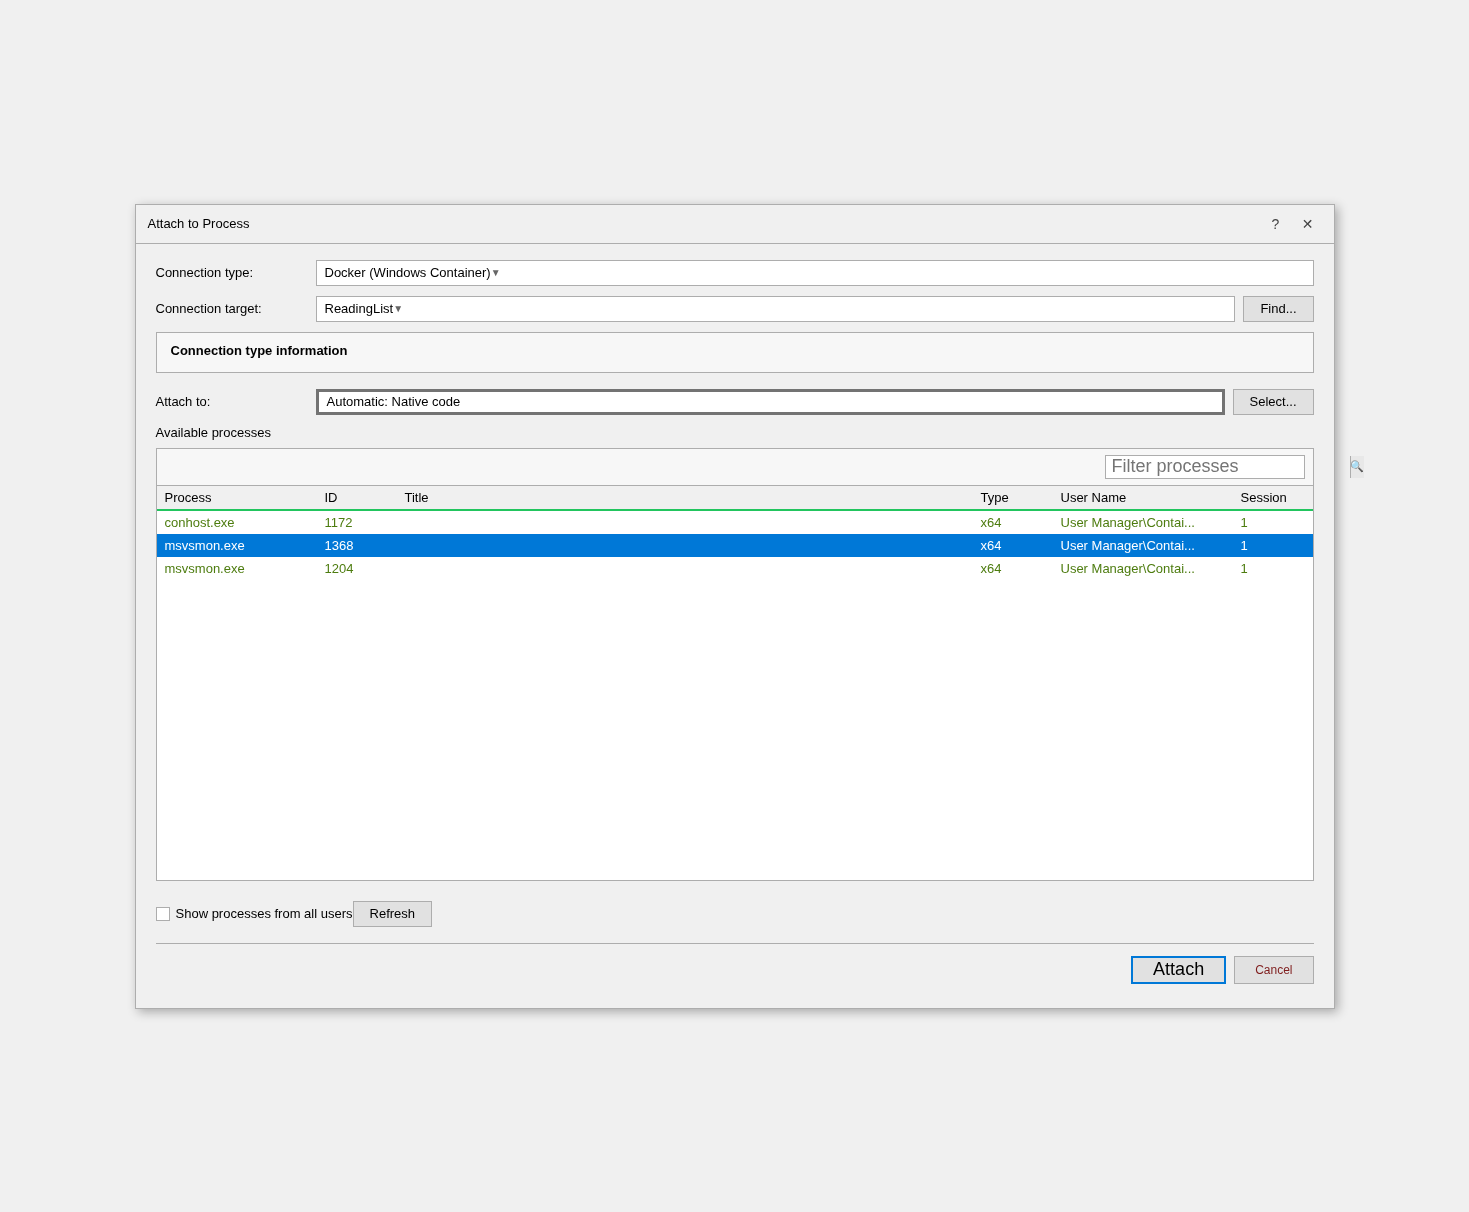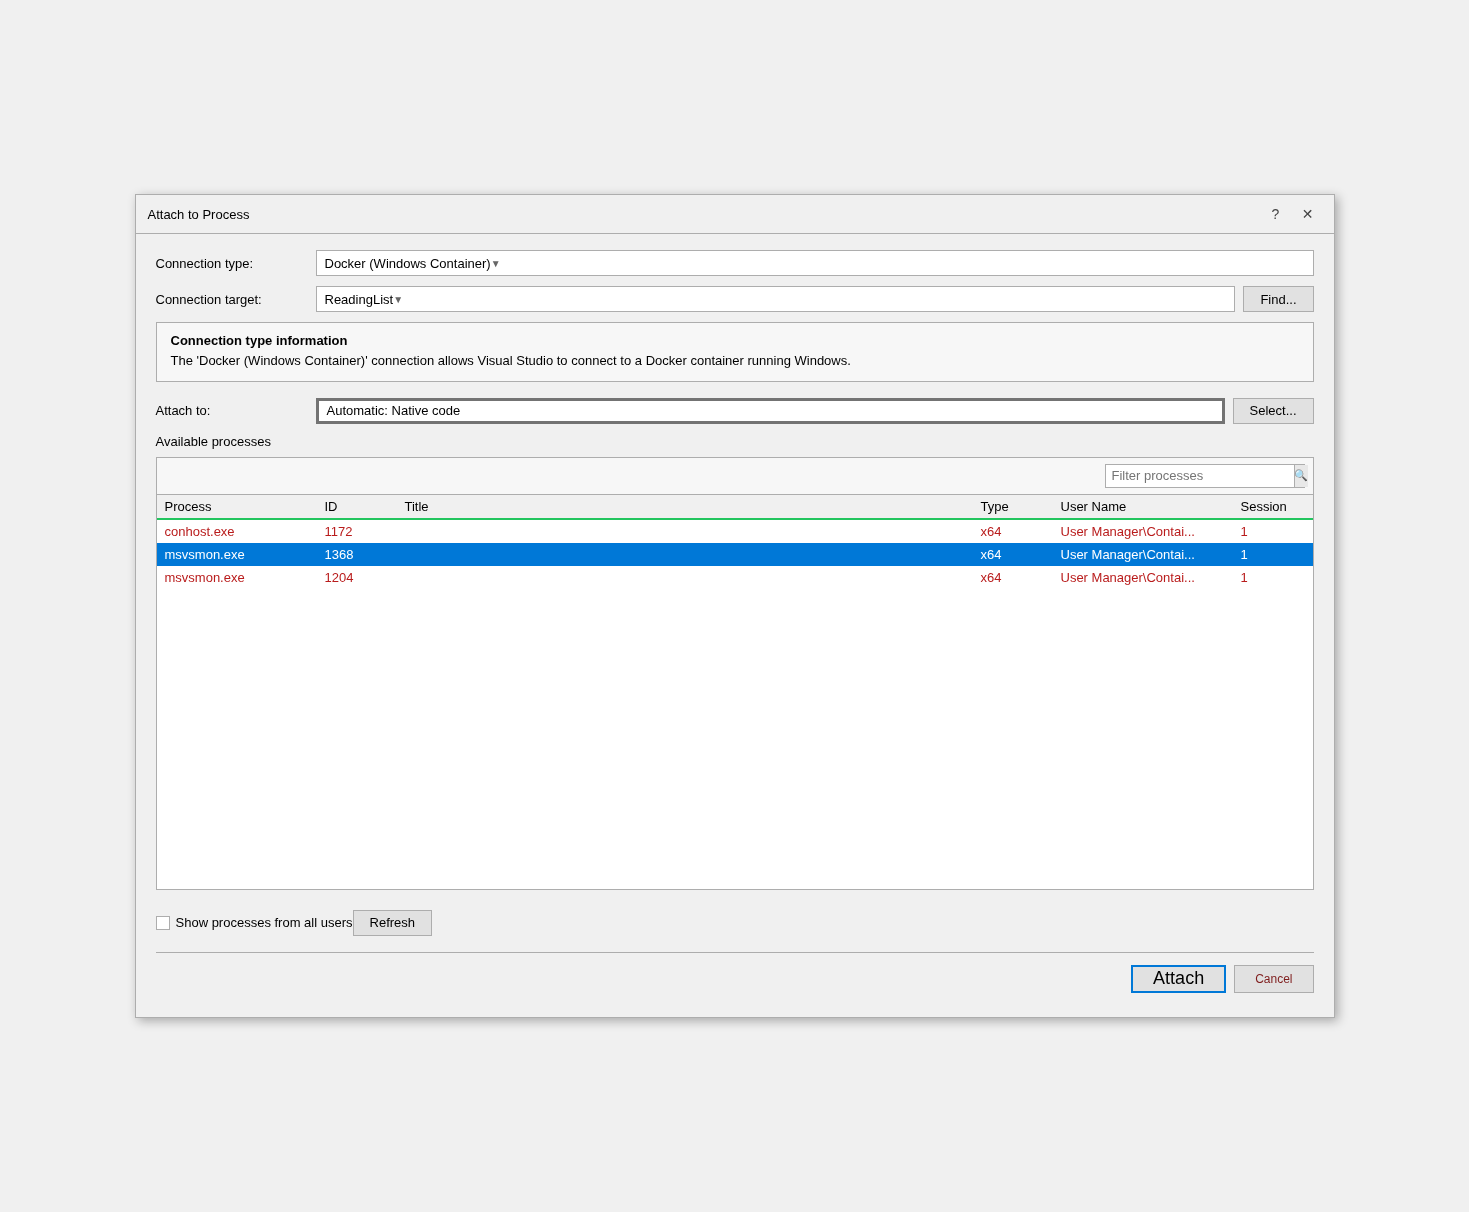--- a/index.html
+++ b/index.html
@@ -188,21 +188,21 @@
       background: #fff;
       height: 24px;
       width: 200px;
     }
 
     .filter-input {
       flex: 1;
       border: none;
       outline: none;
       padding: 2px 6px;
-      font-size: 13px;
+      font-size: 18px;
       background: transparent;
       color: #8b5cf6;
     }
 
     .filter-icon-btn {
       width: 24px;
       height: 22px;
       border: none;
       border-left: 1px solid #adadad;
       background: #e8e8e8;
@@ -225,21 +225,21 @@
     .process-table th {
       text-align: left;
       padding: 4px 8px;
       font-weight: normal;
       border-bottom: 2px solid #22c55e;
       color: #000;
     }
 
     .process-table td {
       padding: 4px 8px;
-      color: #b91c1c;
+      color: #4d7c0f;
     }
 
     .process-table tbody tr.selected {
       background: #0078d7;
       color: #fff;
     }
 
     .process-table tbody tr.selected td {
       color: #fff;
     }
@@ -343,21 +343,20 @@
         <div class="select-box">
           <span class="select-box-text">ReadingList</span>
           <span class="select-arrow">▼</span>
         </div>
         <button class="btn">Find...</button>
       </div>
     </div>
 
     <div class="info-section">
       <div class="info-title">Connection type information</div>
-      <div class="info-text">The 'Docker (Windows Container)' connection allows Visual Studio to connect to a Docker container running Windows.</div>
     </div>
 
     <div class="attach-row">
       <span class="attach-label">Attach to:</span>
       <div class="form-control-wrapper">
         <div class="input-box">
           <span>Automatic: Native code</span>
         </div>
         <button class="btn">Select...</button>
       </div>

